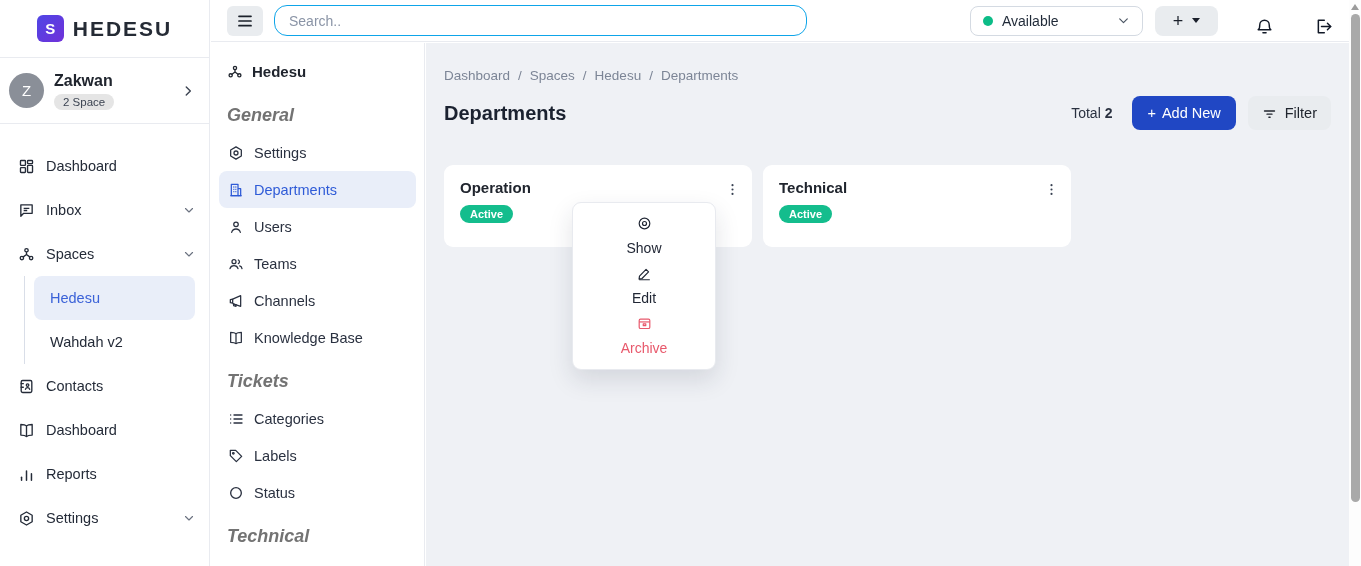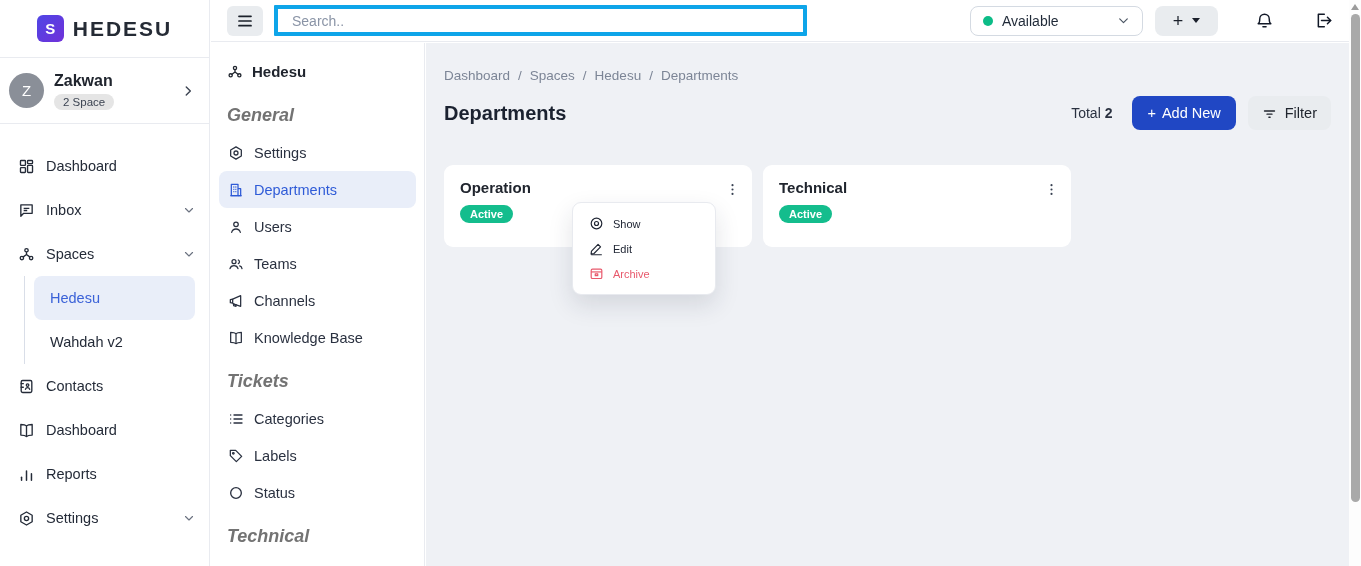--- a/index.html
+++ b/index.html
@@ -20,23 +20,23 @@
   .ls-nav { padding:20px 14px 0 18px; }
   .nav-item { display:flex; align-items:center; gap:11px; height:44px; font-size:14.5px; color:#242b38; cursor:pointer; }
   .nav-item .chev { margin-left:auto; color:#6b7280; display:flex; }
   .sub-list { margin-left:6px; border-left:1px solid #d9dee8; padding-left:9px; }
   .sub-item { height:44px; display:flex; align-items:center; padding:0 16px; border-radius:8px; font-size:14.5px; color:#242b38; cursor:pointer; }
   .sub-item.active { background:#e9eef9; color:#3b62d8; }
 
   
   .topbar { position:absolute; left:211px; top:0; width:1138px; height:42px; background:#fff; border-bottom:1px solid #e9ebf0; display:flex; align-items:center; padding:0 16px; }
   .hamburger-btn { width:36px; height:30px; background:#e9ecef; border:none; border-radius:6px; display:grid; place-items:center; color:#1b202b; cursor:pointer; flex:none; }
-  .search-input { margin-left:11px; width:533px; height:31px; border:4px solid #0ea5e9; border-radius:1px; padding:0 14px; font-size:14px; color:#374151; outline:none; font-family:inherit; }
+  .search-input { margin-left:11px; width:533px; height:31px; border:1px solid #0ea5e9; border-radius:13px; padding:0 14px; font-size:14px; color:#374151; outline:none; font-family:inherit; }
   .search-input::placeholder { color:#8a94a6; }
-  .tb-right { margin-left:auto; display:flex; align-items:center; }
+  .tb-right { margin-left:auto; display:flex; align-items:flex-end; }
   .status-select { width:173px; height:30px; border:1px solid #d4dae2; border-radius:8px; background:#fff; display:flex; align-items:center; gap:9px; padding:0 12px; font-size:14px; color:#1f2937; cursor:pointer; }
   .status-dot { width:10px; height:10px; border-radius:50%; background:#0cbc87; flex:none; }
   .status-select .chev { margin-left:auto; color:#4b5563; display:flex; }
   .plus-btn { margin-left:12px; width:63px; height:30px; background:#e9ecef; border:none; border-radius:8px; display:flex; align-items:center; justify-content:center; gap:9px; cursor:pointer; color:#1b202b; }
   .plus-sign { font-size:18px; line-height:1; font-weight:400; }
   .caret-down { width:0; height:0; border-left:4px solid transparent; border-right:4px solid transparent; border-top:5px solid #1b202b; }
   .icon-btn { background:none; border:none; color:#111827; cursor:pointer; display:flex; }
   .bell-btn { margin-left:37px; }
   .logout-btn { margin-left:40px; }
 
@@ -59,21 +59,21 @@
   .btn-primary { background:#2047c4; color:#fff; border:none; border-radius:8px; padding:9px 15px; font-size:14.5px; cursor:pointer; display:flex; align-items:center; gap:6px; font-family:inherit; }
   .btn-light { background:#e9ecef; color:#20252e; border:none; border-radius:8px; padding:9px 14px; font-size:14.5px; cursor:pointer; display:flex; align-items:center; gap:8px; font-family:inherit; }
   .cards { display:flex; gap:11px; margin-top:35px; }
   .card { width:308px; height:82px; background:#fff; border-radius:9px; padding:14px 16px; position:relative; }
   .card-title { font-size:15px; font-weight:700; color:#20252e; }
   .kebab-btn { position:absolute; right:8px; top:13px; background:none; border:none; color:#384152; cursor:pointer; padding:4px; display:flex; }
   .badge-active { display:inline-block; margin-top:9px; background:#14bd8d; color:#fff; font-size:11px; font-weight:700; padding:3px 10px; border-radius:10px; }
 
   
   .context-menu { position:absolute; left:572px; top:202px; width:144px; background:#fff; border:1px solid #e8eaef; border-radius:9px; box-shadow:0 10px 25px rgba(30,40,60,.13); padding:8px 0; z-index:6; }
-  .menu-item { display:flex; align-items:center; gap:9px; padding:5px 16px; font-size:11px; color:#212735; cursor:pointer; }
+  .menu-item { display:flex; align-items:center; gap:9px; padding:5px 16px; font-size:14px; color:#212735; cursor:pointer;flex-direction:column; }
   .menu-item.danger { color:#e8596c; }
   .menu-item .mi-icon { display:flex; color:inherit; }
 
   
   .scrollbar { position:absolute; right:0; top:0; width:12px; height:566px; background:#fdfdfd; }
   .scroll-up-arrow { position:absolute; top:4px; left:2px; width:0; height:0; border-left:4px solid transparent; border-right:4px solid transparent; border-bottom:6px solid #9b9b9b; }
   .scroll-thumb { position:absolute; left:1.5px; top:14px; width:9px; height:488px; background:#a9a9a9; border-radius:5px; }
 
   svg { display:block; }
 </style>

